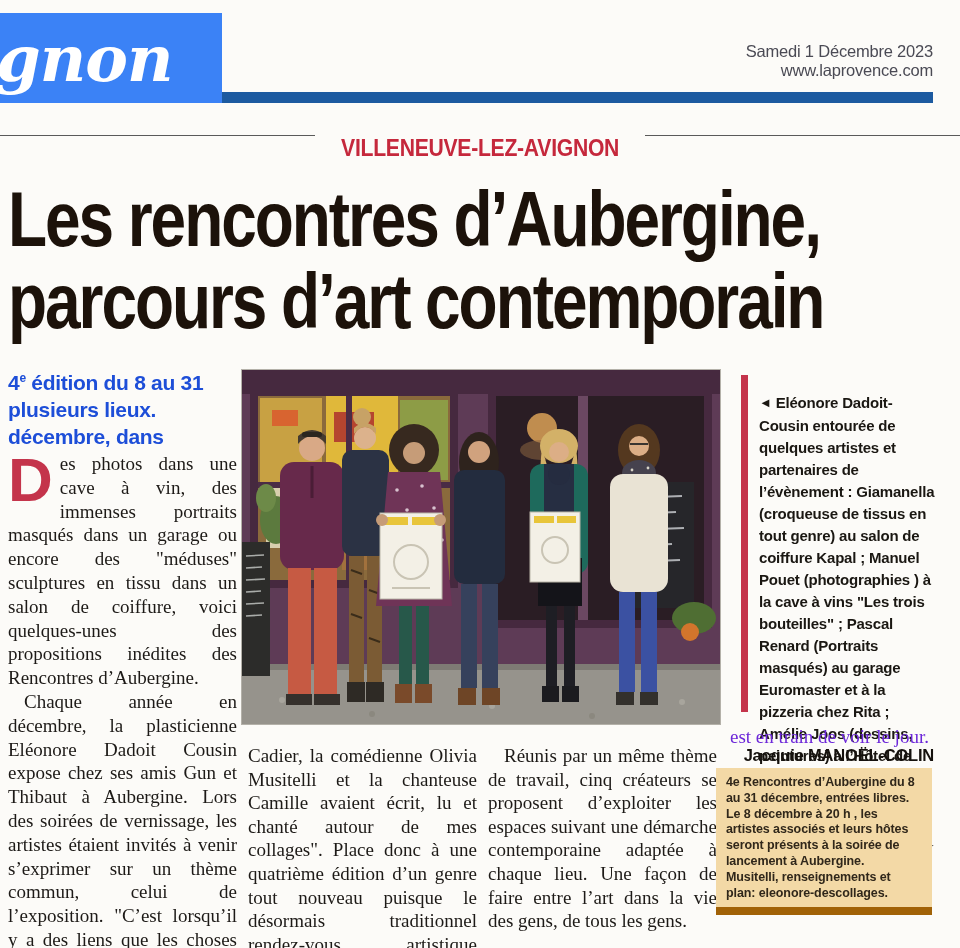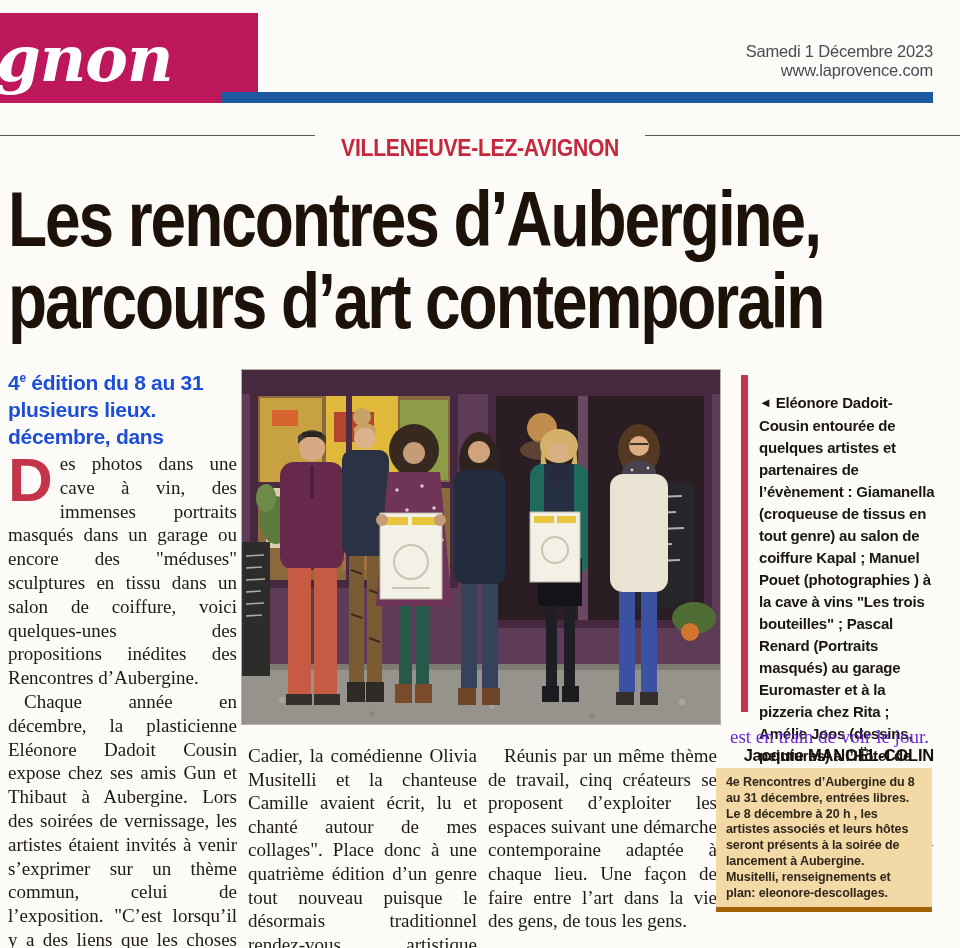--- a/index.html
+++ b/index.html
@@ -1,21 +1,21 @@
 <!DOCTYPE html>
 <html lang="fr"><head>
 <meta charset="utf-8">
 <style>
   html,body{margin:0;padding:0;background:#ffffff;}
   .page{
     position:relative;width:960px;height:948px;overflow:hidden;
     background:#fcfbf8;font-family:"Liberation Sans",sans-serif;color:#222;
   }
   
-  .mast-block{position:absolute;left:0;top:13px;width:258px;height:90px;background:#be185d;overflow:hidden;}
+  .mast-block{position:absolute;left:0;top:13px;width:222px;height:90px;background:#3b82f6;overflow:hidden;}
   .mast-word{
     position:absolute;left:-4px;top:4px;color:#ffffff;
     font-family:"DejaVu Serif","Liberation Serif",serif;
     font-style:italic;font-weight:bold;font-size:64px;line-height:84px;letter-spacing:-1px;
   }
   .mast-bar{position:absolute;left:222px;top:92px;width:711px;height:11px;background:#1c5aa0;}
   .mast-date{
     position:absolute;right:27px;top:42px;text-align:right;color:#4a4a54;
     font-size:16.5px;line-height:19px;letter-spacing:-0.2px;
   }
@@ -74,21 +74,21 @@
   .cap-arrow{font-size:13px;position:relative;top:-1px;}
   .cap-credit{font-weight:normal;color:#5e5c58;font-size:13px;letter-spacing:0.2px;margin-left:10px;}
   
   .byline{
     position:absolute;left:718px;top:746px;width:216px;text-align:right;
     font-weight:bold;font-size:16.5px;color:#15110d;letter-spacing:-0.2px;
   }
   
   .infobox{
     position:absolute;left:716px;top:768px;width:216px;box-sizing:border-box;
-    background:#f3d9a6;border-bottom:5px solid #a16207;
+    background:#f3d9a6;border-bottom:8px solid #a16207;
     padding:7px 10px 6px 10px;
     font-weight:bold;font-size:12.5px;line-height:15.8px;color:#30271a;letter-spacing:-0.1px;
   }
   .infobox p{margin:0;}
 </style>
 </head>
 <body>
 
 <div class="page">
 

